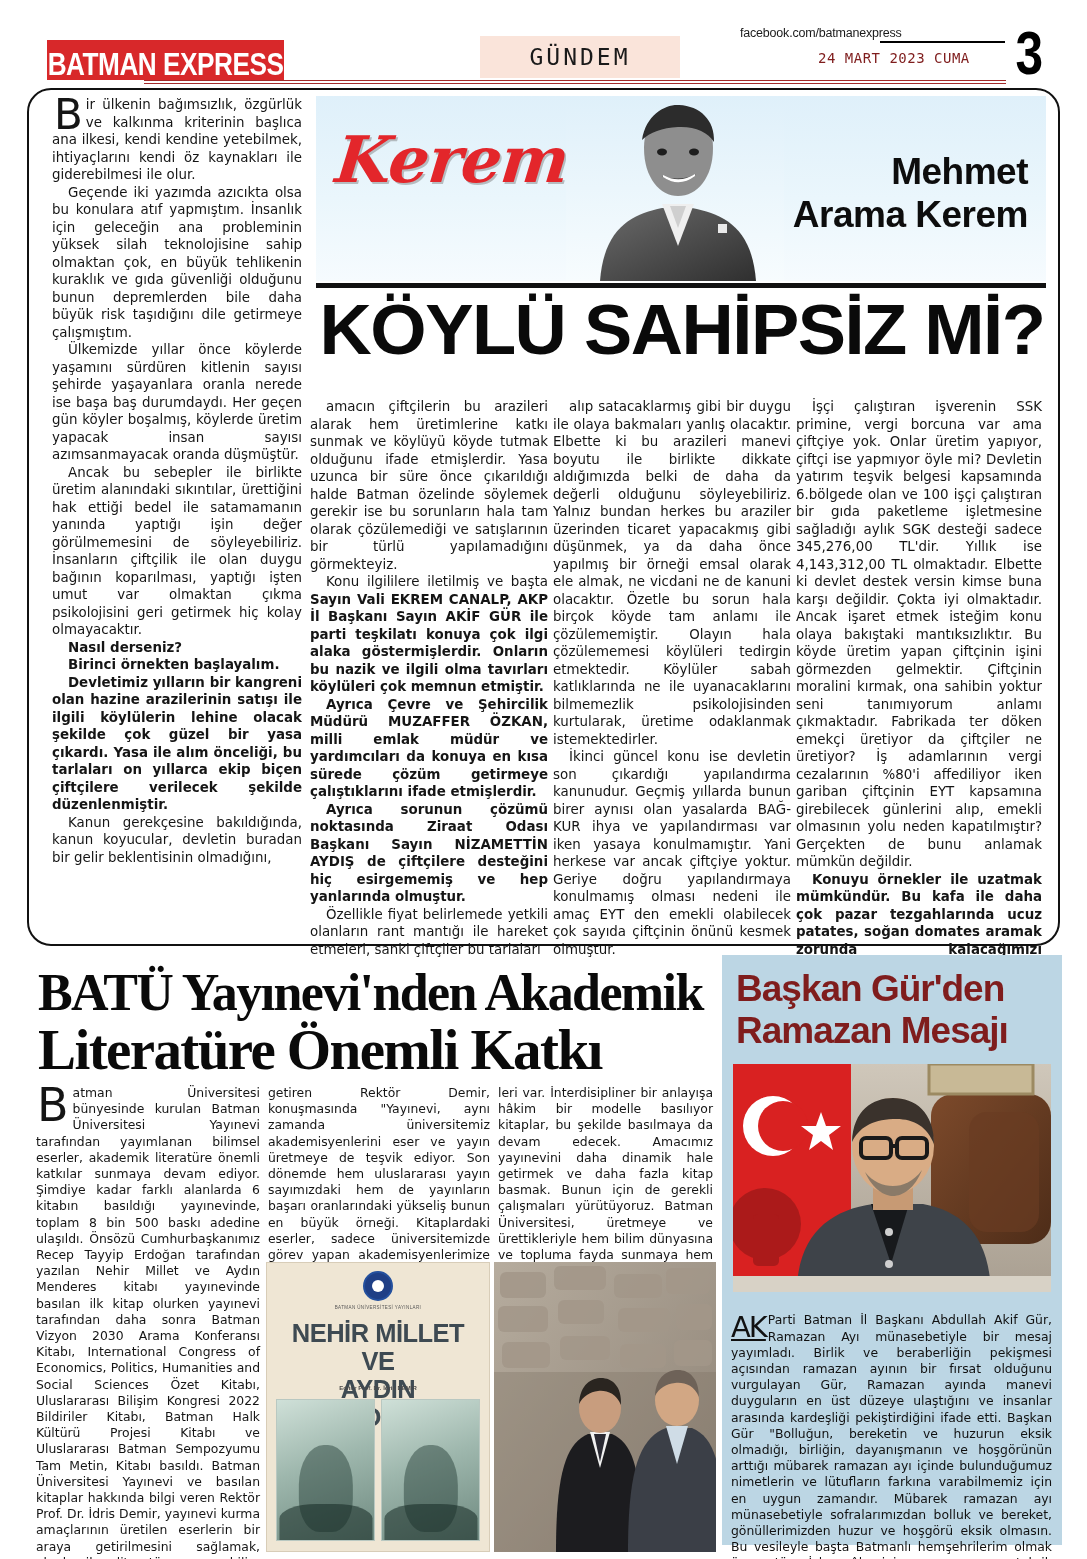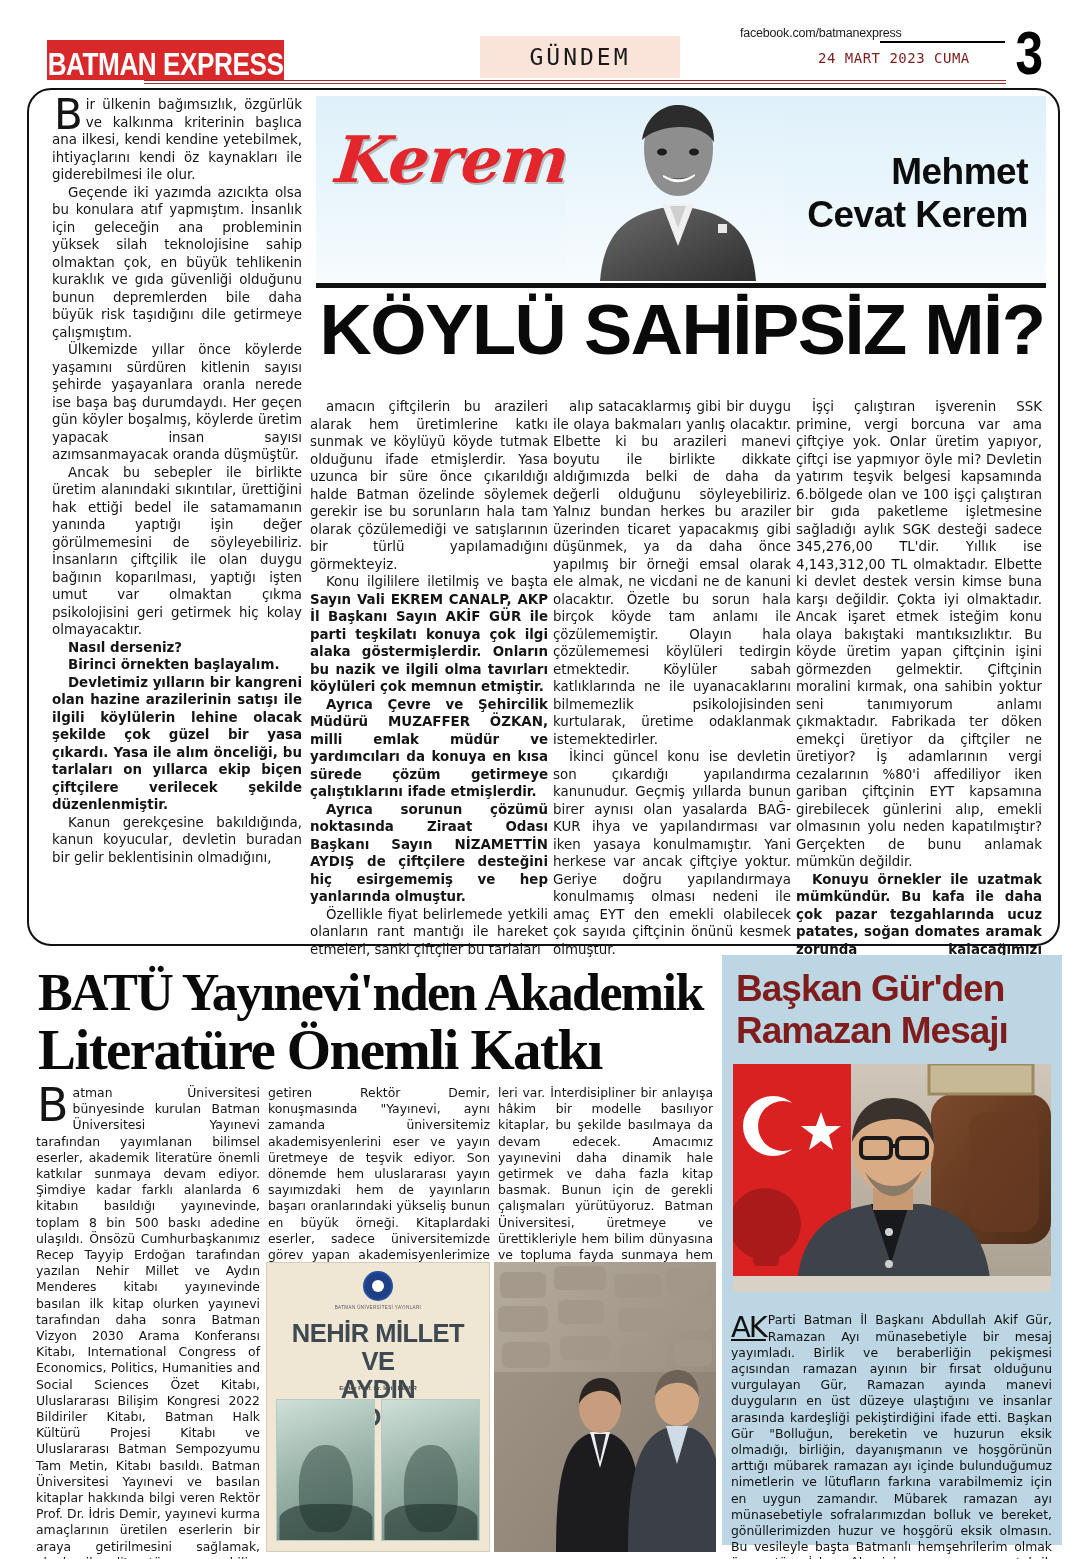--- a/index.html
+++ b/index.html
@@ -288,21 +288,21 @@
       <path d="M78 52 C 78 24, 96 12, 112 12 C 130 12, 147 24, 147 52 C 147 82, 131 100, 112 100 C 94 100, 78 82, 78 52 Z" fill="#8e8e8e"></path>
       <path d="M76 44 C 80 18, 100 8, 113 9 C 134 10, 149 24, 148 46 C 142 36, 128 30, 112 31 C 96 32, 84 36, 76 44 Z" fill="#2c2c2c"></path>
       <ellipse cx="96" cy="56" rx="5" ry="3.4" fill="#1d1d1d"></ellipse>
       <ellipse cx="128" cy="56" rx="5" ry="3.4" fill="#1d1d1d"></ellipse>
       <path d="M96 80 Q 112 92 130 78 Q 114 86 96 80 Z" fill="#3a3a3a"></path>
       <path d="M97 79 Q 113 88 129 78 L 129 80 Q 113 92 97 81 Z" fill="#ffffff"></path>
     </svg>
   </div>
   <div class="author-name">
     <div>Mehmet</div>
-    <div>Cevat Kerem</div>
+    <div>Arama Kerem</div>
   </div>
 </div>
 <div class="banner-rule"></div>
 <div class="main-headline">KÖYLÜ SAHİPSİZ Mİ?</div>
 
 <div class="col-2">
   <div class="op-body">
     <p>amacın çiftçilerin bu arazileri alarak hem üretimlerine katkı sunmak ve köylüyü köyde tutmak olduğunu ifade etmişlerdir. Yasa uzunca bir süre önce çıkarıldığı halde Batman özelinde söylemek gerekir ise bu sorunların hala tam olarak çözülemediği ve satışlarının bir türlü yapılamadığını görmekteyiz.</p>
     <p><span>Konu ilgililere iletilmiş ve başta </span><b>Sayın Vali EKREM CANALP, AKP İl Başkanı Sayın AKİF GÜR ile parti teşkilatı konuya çok ilgi alaka göstermişlerdir. Onların bu nazik ve ilgili olma tavırları köylüleri çok memnun etmiştir.</b></p>
     <p class="bold">Ayrıca Çevre ve Şehircilik Müdürü MUZAFFER ÖZKAN, milli emlak müdür ve yardımcıları da konuya en kısa sürede çözüm getirmeye çalıştıklarını ifade etmişlerdir.</p>

